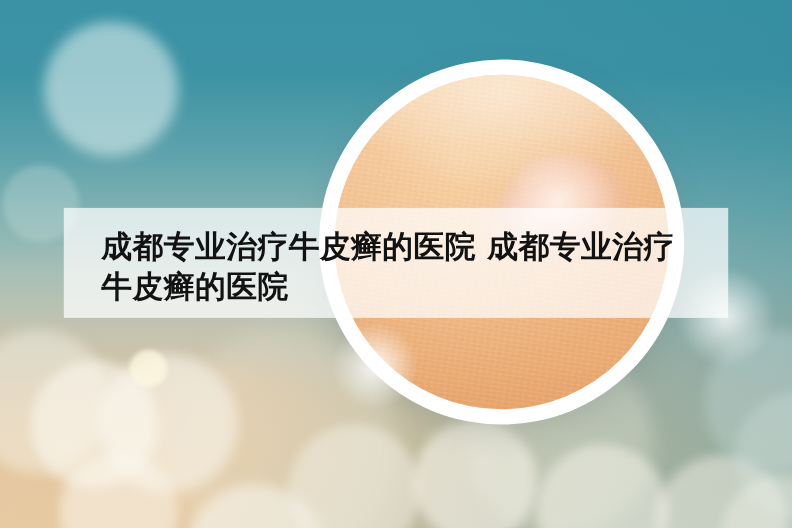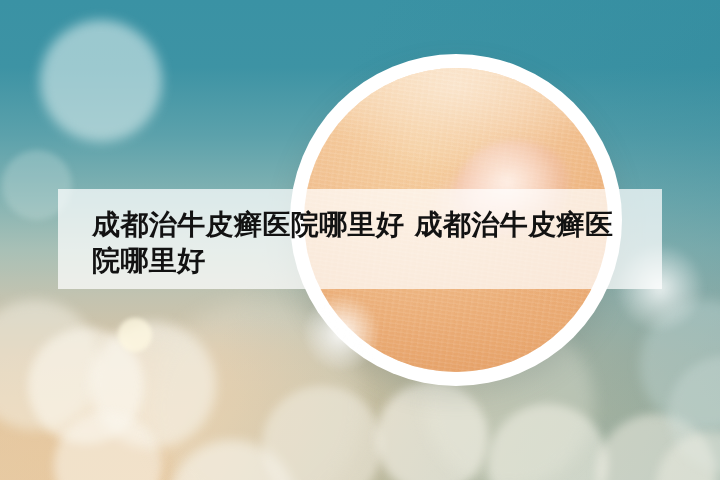--- a/index.html
+++ b/index.html
@@ -230,15 +230,15 @@
       <div class="lesion-2"></div>
       <div class="lesion"></div>
       <div class="disc-gloss"></div>
     </div>
   </div>
 
   <div class="flare"></div>
   <div class="flare-right"></div>
 
   <div class="caption-band"></div>
-  <div class="caption-text">成都治牛皮癣医院哪里好 成都治牛皮癣医院哪里好</div>
+  <div class="caption-text">成都专业治疗牛皮癣的医院 成都专业治疗牛皮癣的医院</div>
 
 </div>
 
 </body></html>

